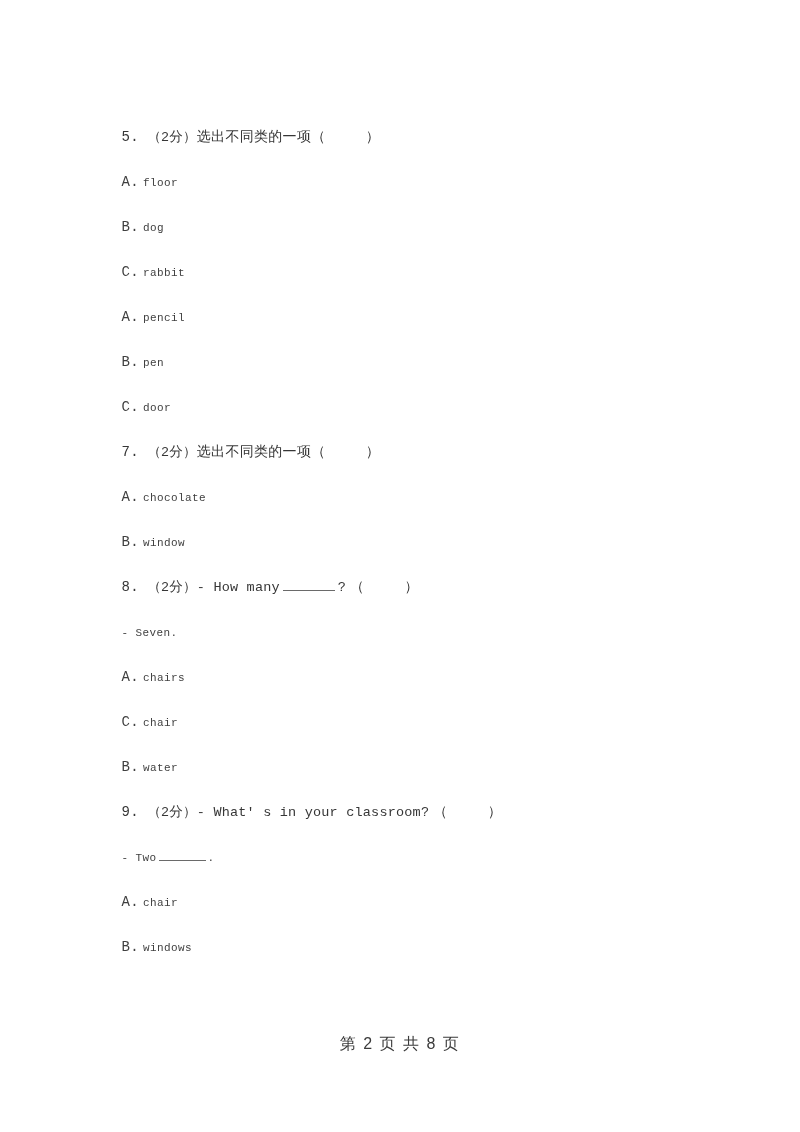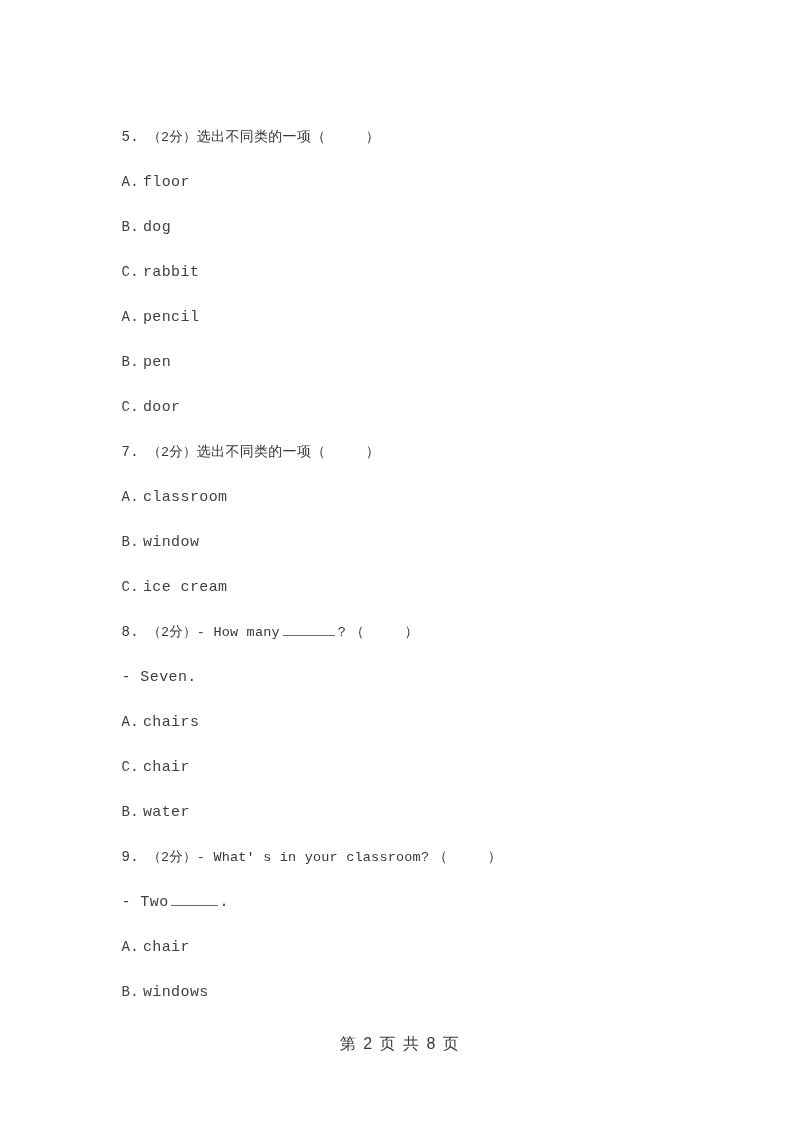--- a/index.html
+++ b/index.html
@@ -86,21 +86,21 @@
     letter-spacing: 5px;
   }
 
   .opt-letter {
     font-family: "Liberation Mono", "DejaVu Sans Mono", monospace;
     font-size: 14px;
   }
 
   .opt-text {
     font-family: "Liberation Mono", "DejaVu Sans Mono", monospace;
-    font-size: 15px;
+    font-size: 11px;
     letter-spacing: 0.4px;
   }
 
   .blank {
     display: inline-block;
     width: 52px;
     border-bottom: 1px solid #6a6a6a;
     vertical-align: baseline;
     height: 13px;
     margin: 0 3px;
@@ -153,27 +153,24 @@
       <span class="opt-letter">B</span><span class="opt-letter">.</span>&nbsp;<span class="opt-text">pen</span>
     </div>
     <div class="line opt-line">
       <span class="opt-letter">C</span><span class="opt-letter">.</span>&nbsp;<span class="opt-text">door</span>
     </div>
 
     <div class="line q-line">
       <span class="num">7.</span><span class="score">（2分）</span><span class="cn">选出不同类的一项</span><span class="paren">（    ）</span>
     </div>
     <div class="line opt-line">
-      <span class="opt-letter">A</span><span class="opt-letter">.</span>&nbsp;<span class="opt-text">classroom</span>
+      <span class="opt-letter">A</span><span class="opt-letter">.</span>&nbsp;<span class="opt-text">chocolate</span>
     </div>
     <div class="line opt-line">
       <span class="opt-letter">B</span><span class="opt-letter">.</span>&nbsp;<span class="opt-text">window</span>
-    </div>
-    <div class="line opt-line">
-      <span class="opt-letter">C</span><span class="opt-letter">.</span>&nbsp;<span class="opt-text">ice cream</span>
     </div>
 
     <div class="line q-line">
       <span class="num">8.</span><span class="score">（2分）</span><span class="stem">- How many</span><span class="blank"></span><span class="stem">?</span>&nbsp;<span class="paren">（    ）</span>
     </div>
     <div class="line ans-line">
       <span class="opt-text">- Seven.</span>
     </div>
     <div class="line opt-line">
       <span class="opt-letter">A</span><span class="opt-letter">.</span>&nbsp;<span class="opt-text">chairs</span>

